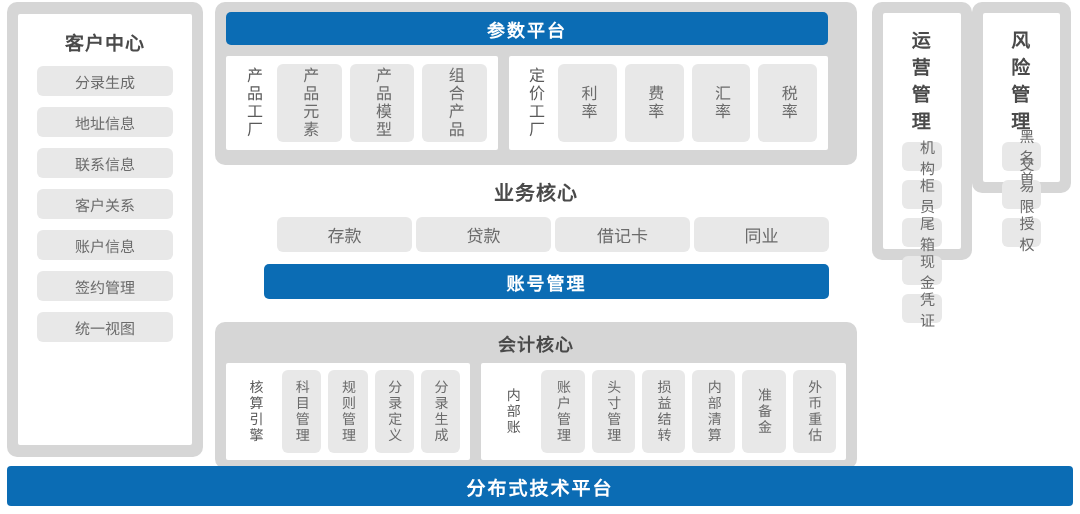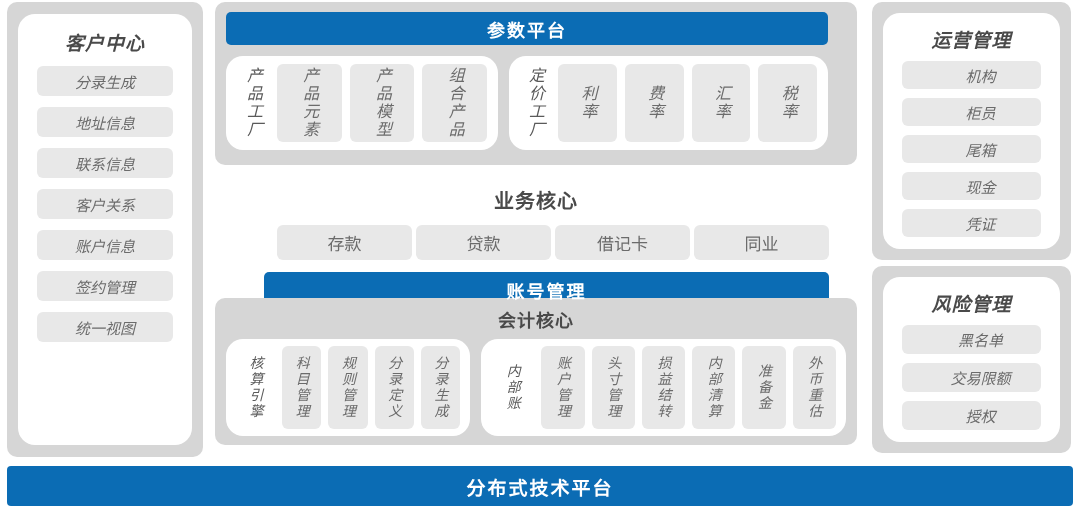--- a/index.html
+++ b/index.html
@@ -24,23 +24,22 @@
   }
 
   
   .gray-wrap {
     background: #d6d6d6;
     border-radius: 10px;
     box-sizing: border-box;
   }
   .white-card {
     background: #ffffff;
-    border-radius: 17px;
-    box-sizing: border-box;
-    font-style: italic;
+    border-radius: 2px;
+    box-sizing: border-box;
   }
   .chip {
     background: #e8e8e8;
     border-radius: 6px;
     color: #6b6b6b;
     display: flex;
     align-items: center;
     justify-content: center;
     box-sizing: border-box;
   }
@@ -104,21 +103,20 @@
   .col-left .chip:last-child { margin-bottom: 0; }
 
   
   .col-right {
     position: absolute;
     left: 872px;
     top: 2px;
     width: 199px;
     height: 396px;
     display: flex;
-    flex-direction: column;
   }
   .panel-ops {
     height: 258px;
     padding: 11px;
     margin-bottom: 6px;
   }
   .panel-risk {
     height: 191px;
     padding: 11px;
   }
@@ -176,22 +174,22 @@
     min-width: 29px;
     padding: 3px 2px;
   }
   .factory-card.left .plain { min-width: 32px; }
   .factory-card.left .chip { min-width: 32px; flex: 1 1 0; }
   .factory-card.right .plain { min-width: 30px; }
   .factory-card.right .chip { flex: 1 1 0; }
 
   
   .biz-core {
-    height: 133px;
-    padding: 20px 28px 0 28px;
+    height: 157px;
+    padding: 12px 28px 0 28px;
     box-sizing: border-box;
   }
   .biz-core .section-title {
     font-size: 20px;
     margin-bottom: 11px;
   }
   .biz-chips {
     display: flex;
     gap: 4px;
     margin-bottom: 12px;

